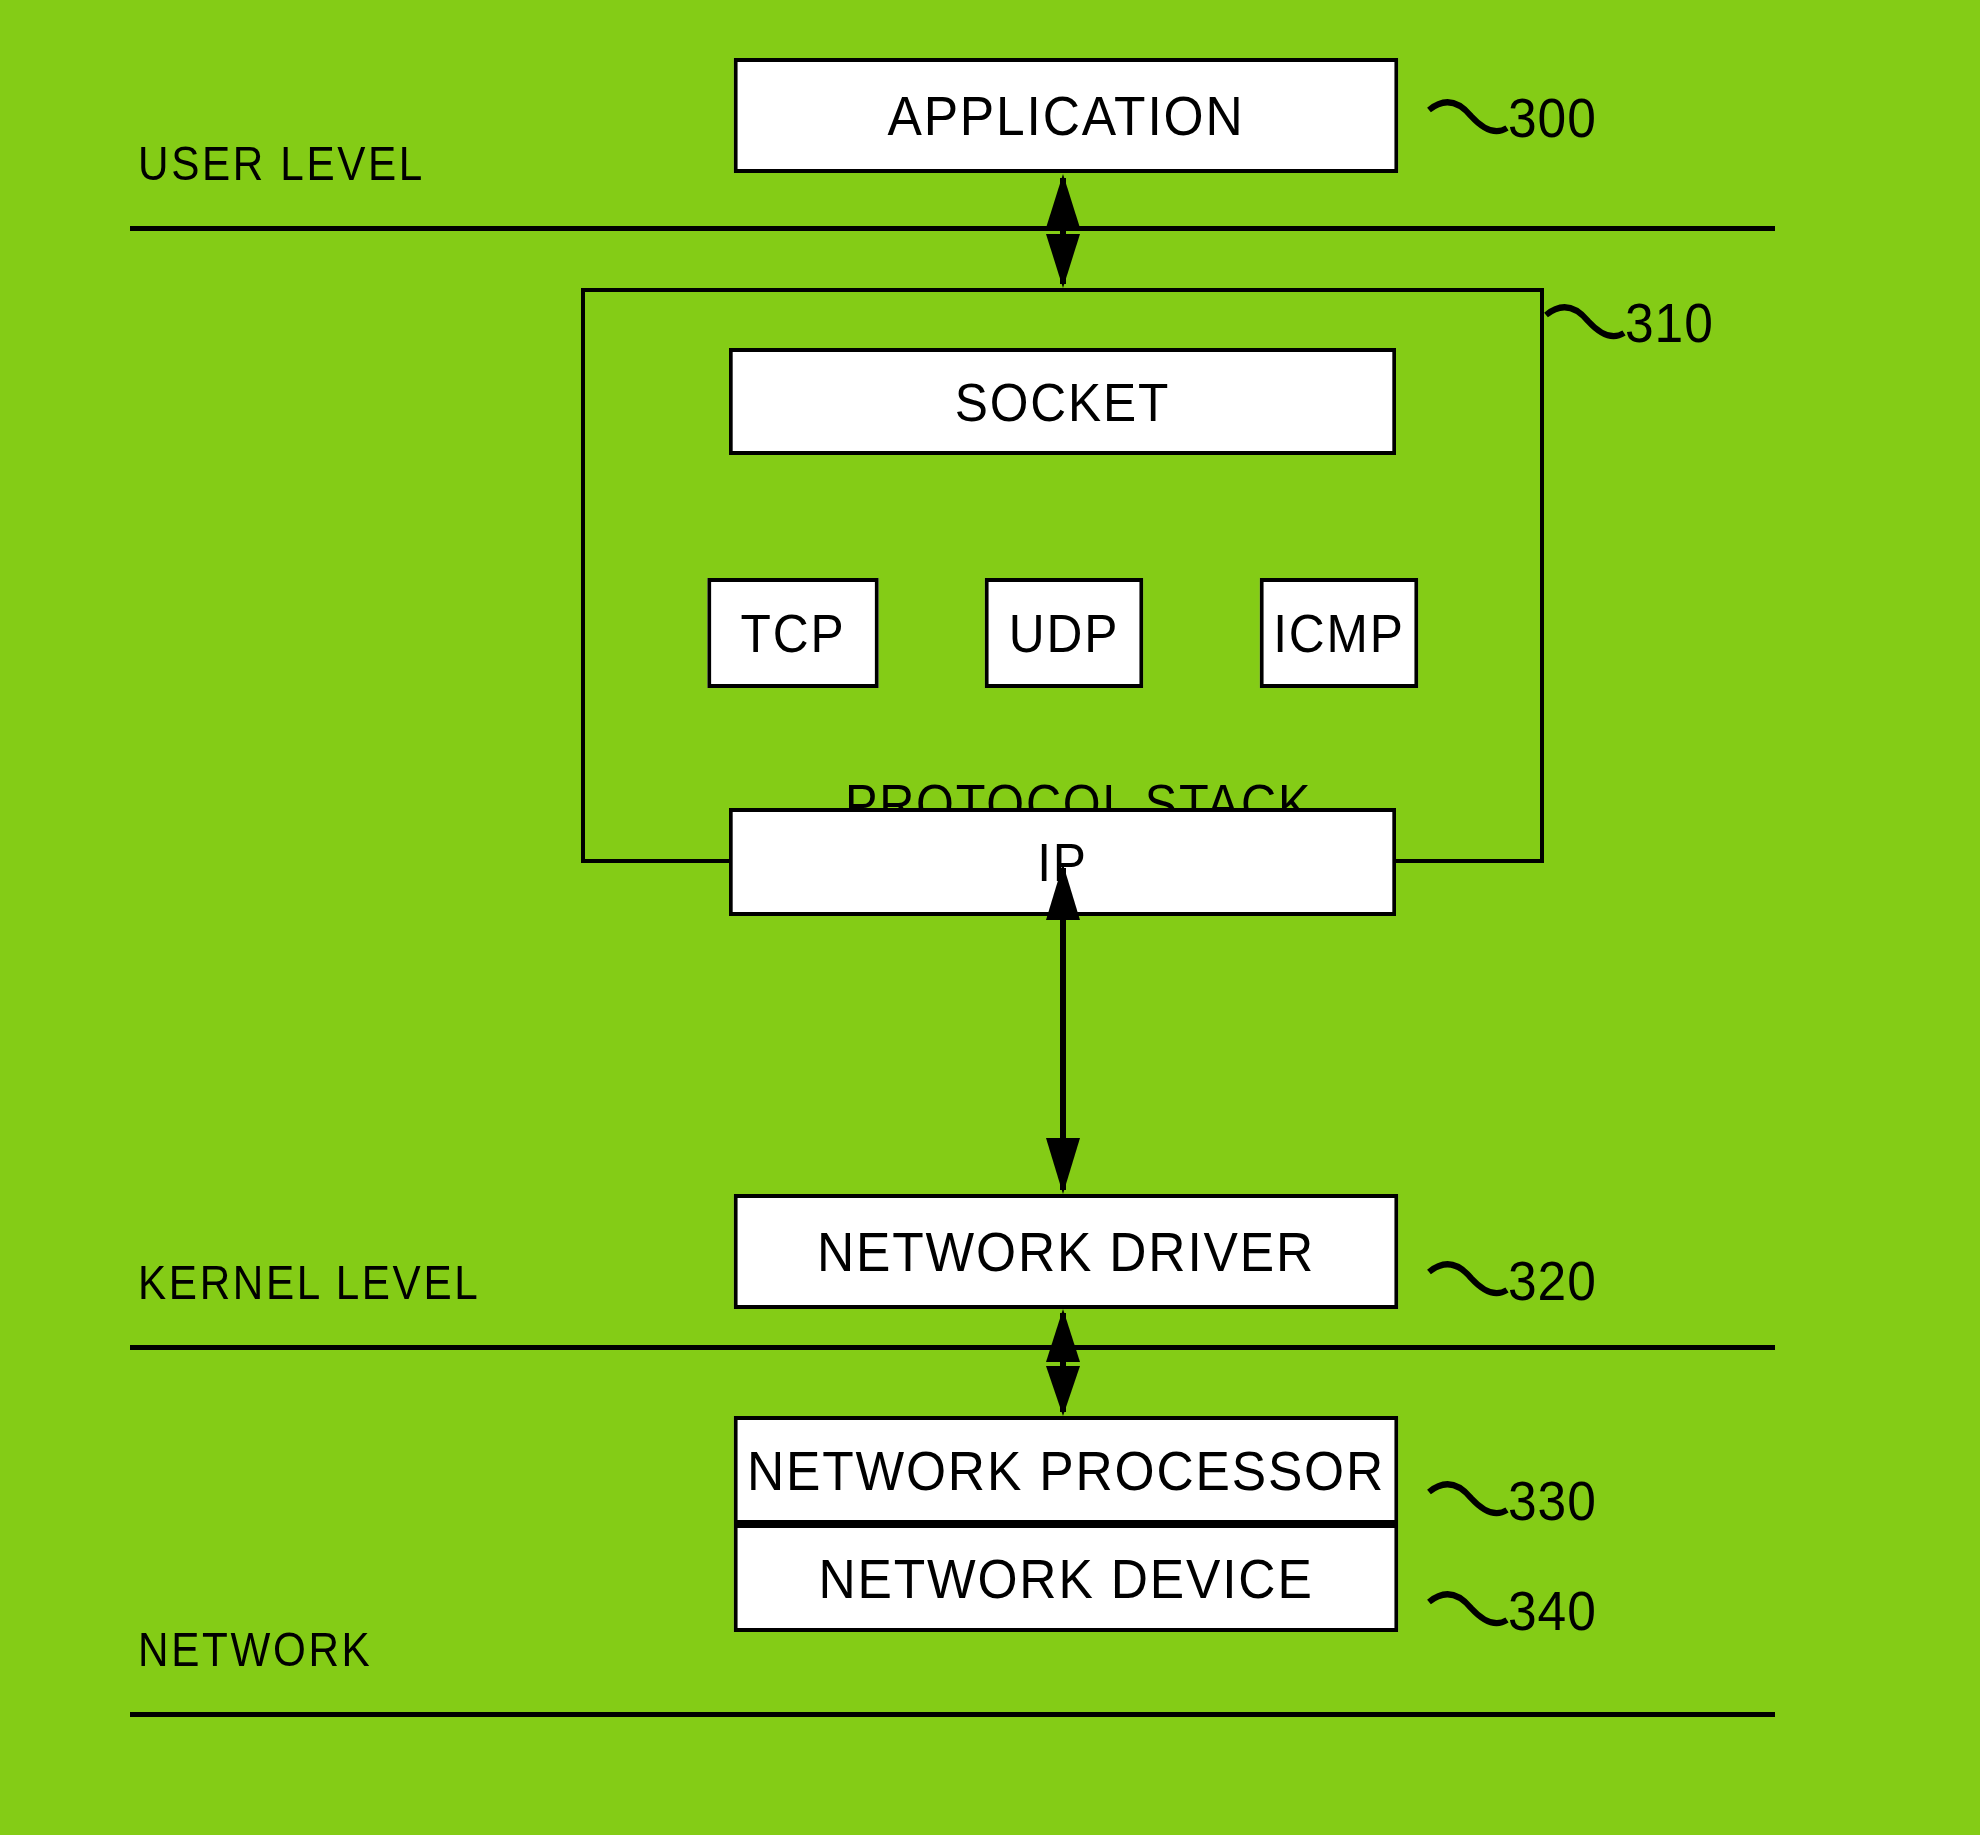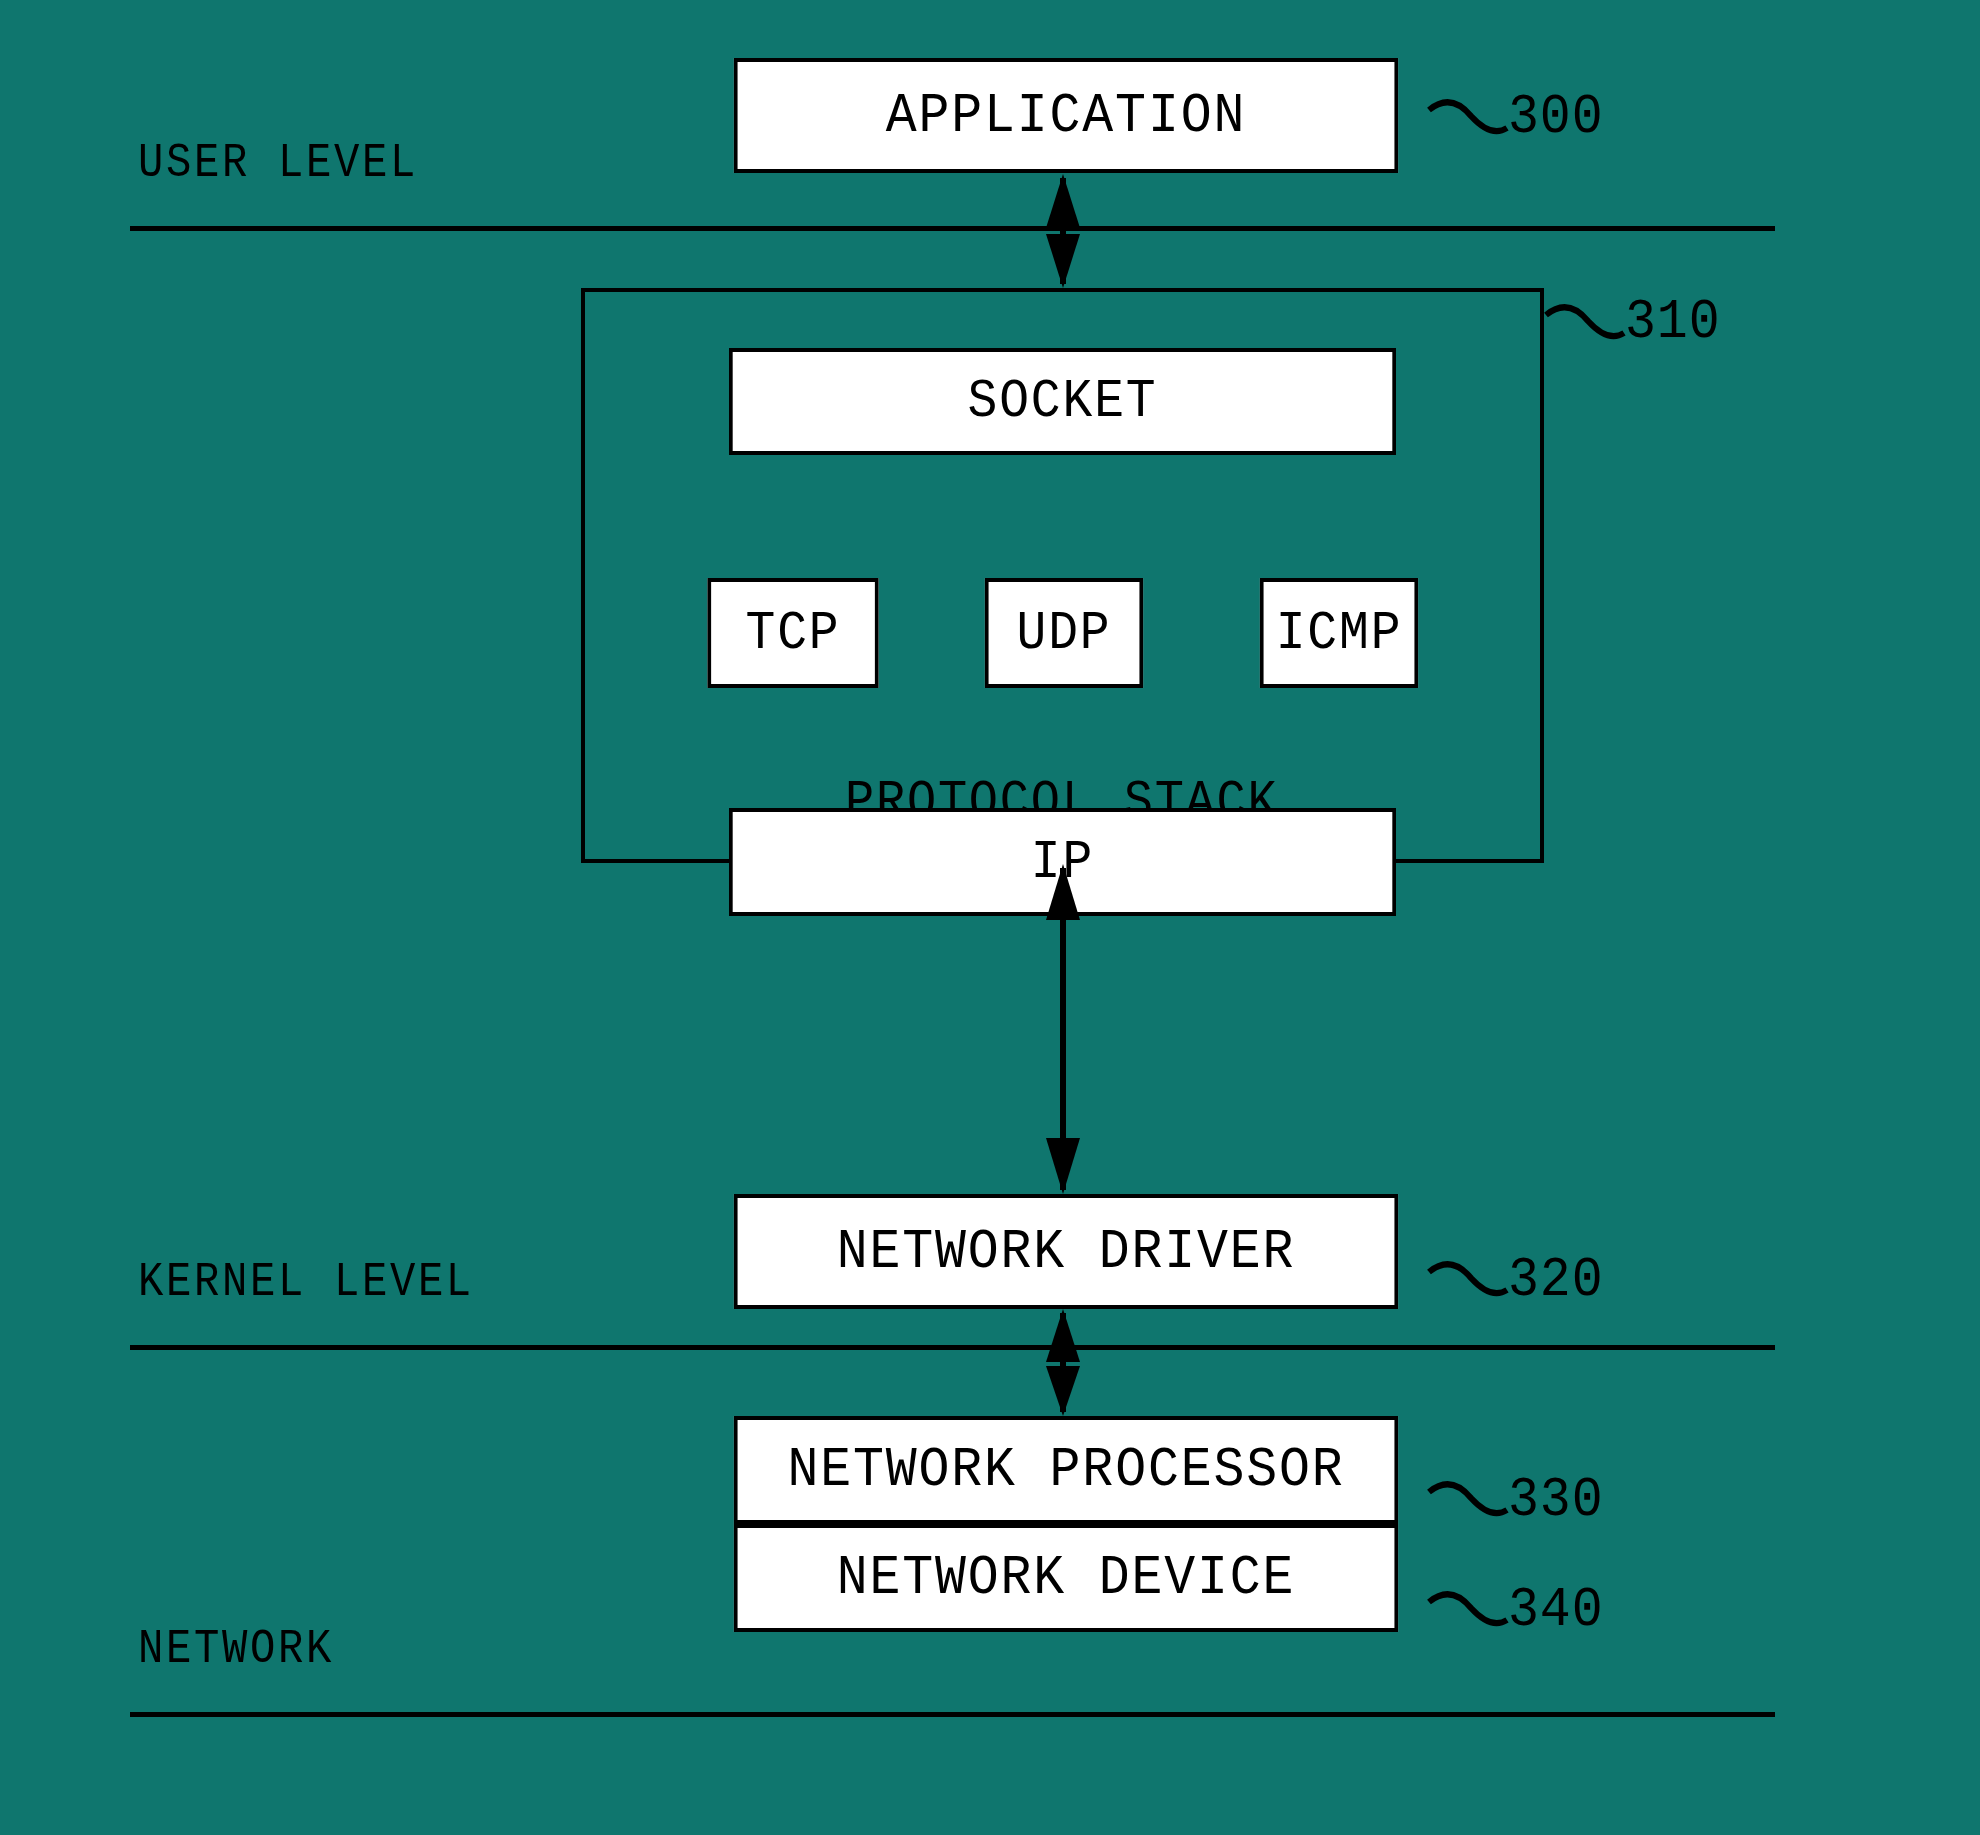--- a/index.html
+++ b/index.html
@@ -4,22 +4,22 @@
 <style>
   html, body {
     margin: 0;
     padding: 0;
     background: #ffffff;
   }
   #canvas {
     position: relative;
     width: 1980px;
     height: 1835px;
-    background: #0f766e;
-    font-family: Liberation Mono, monospace;
+    background: #84cc16;
+    font-family: Liberation Sans, sans-serif;
     overflow: hidden;
   }
   .box {
     position: absolute;
     box-sizing: border-box;
     border: 4px solid #000000;
     background: #ffffff;
     display: flex;
     align-items: center;
     justify-content: center;

